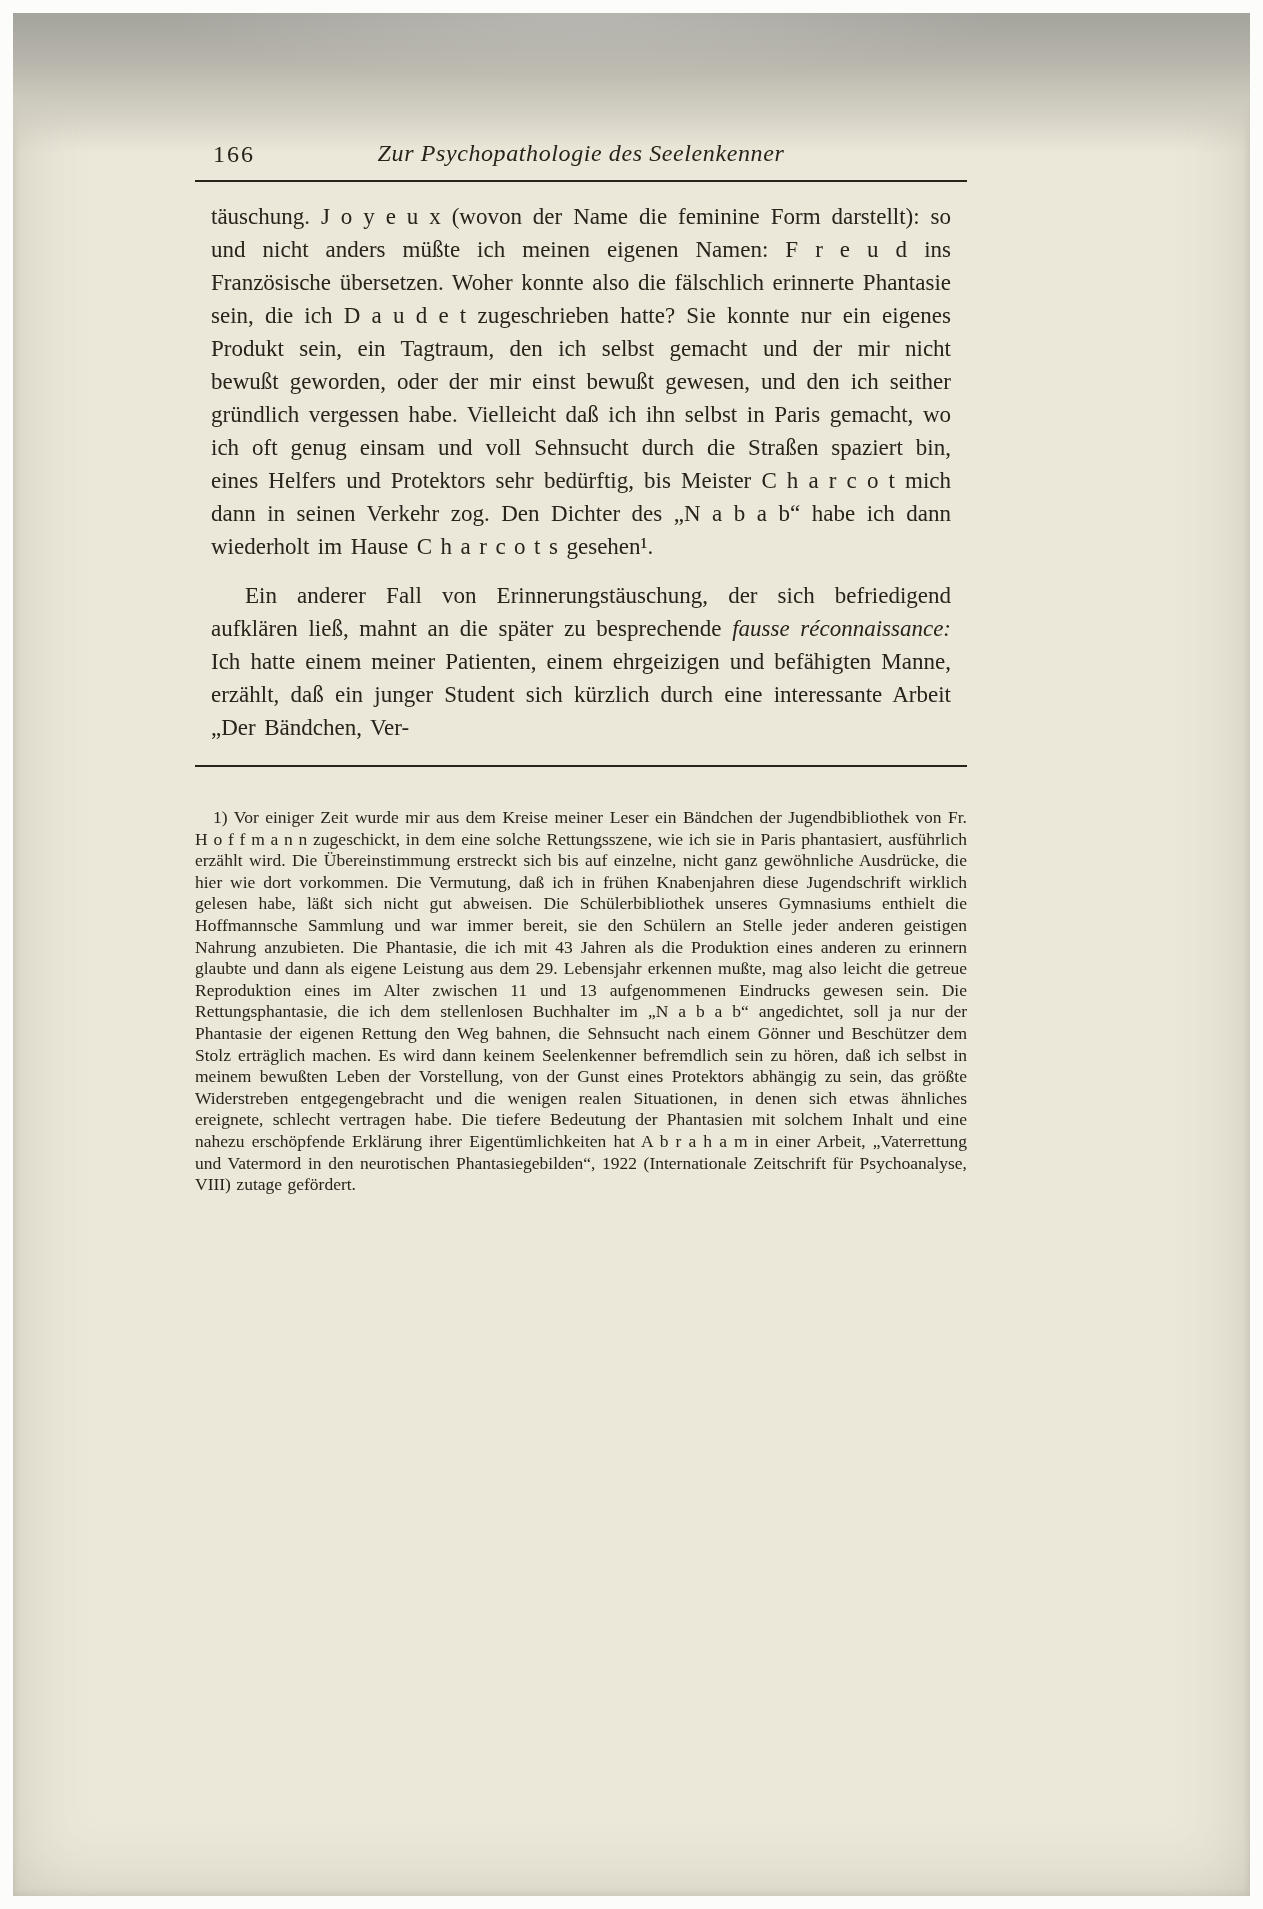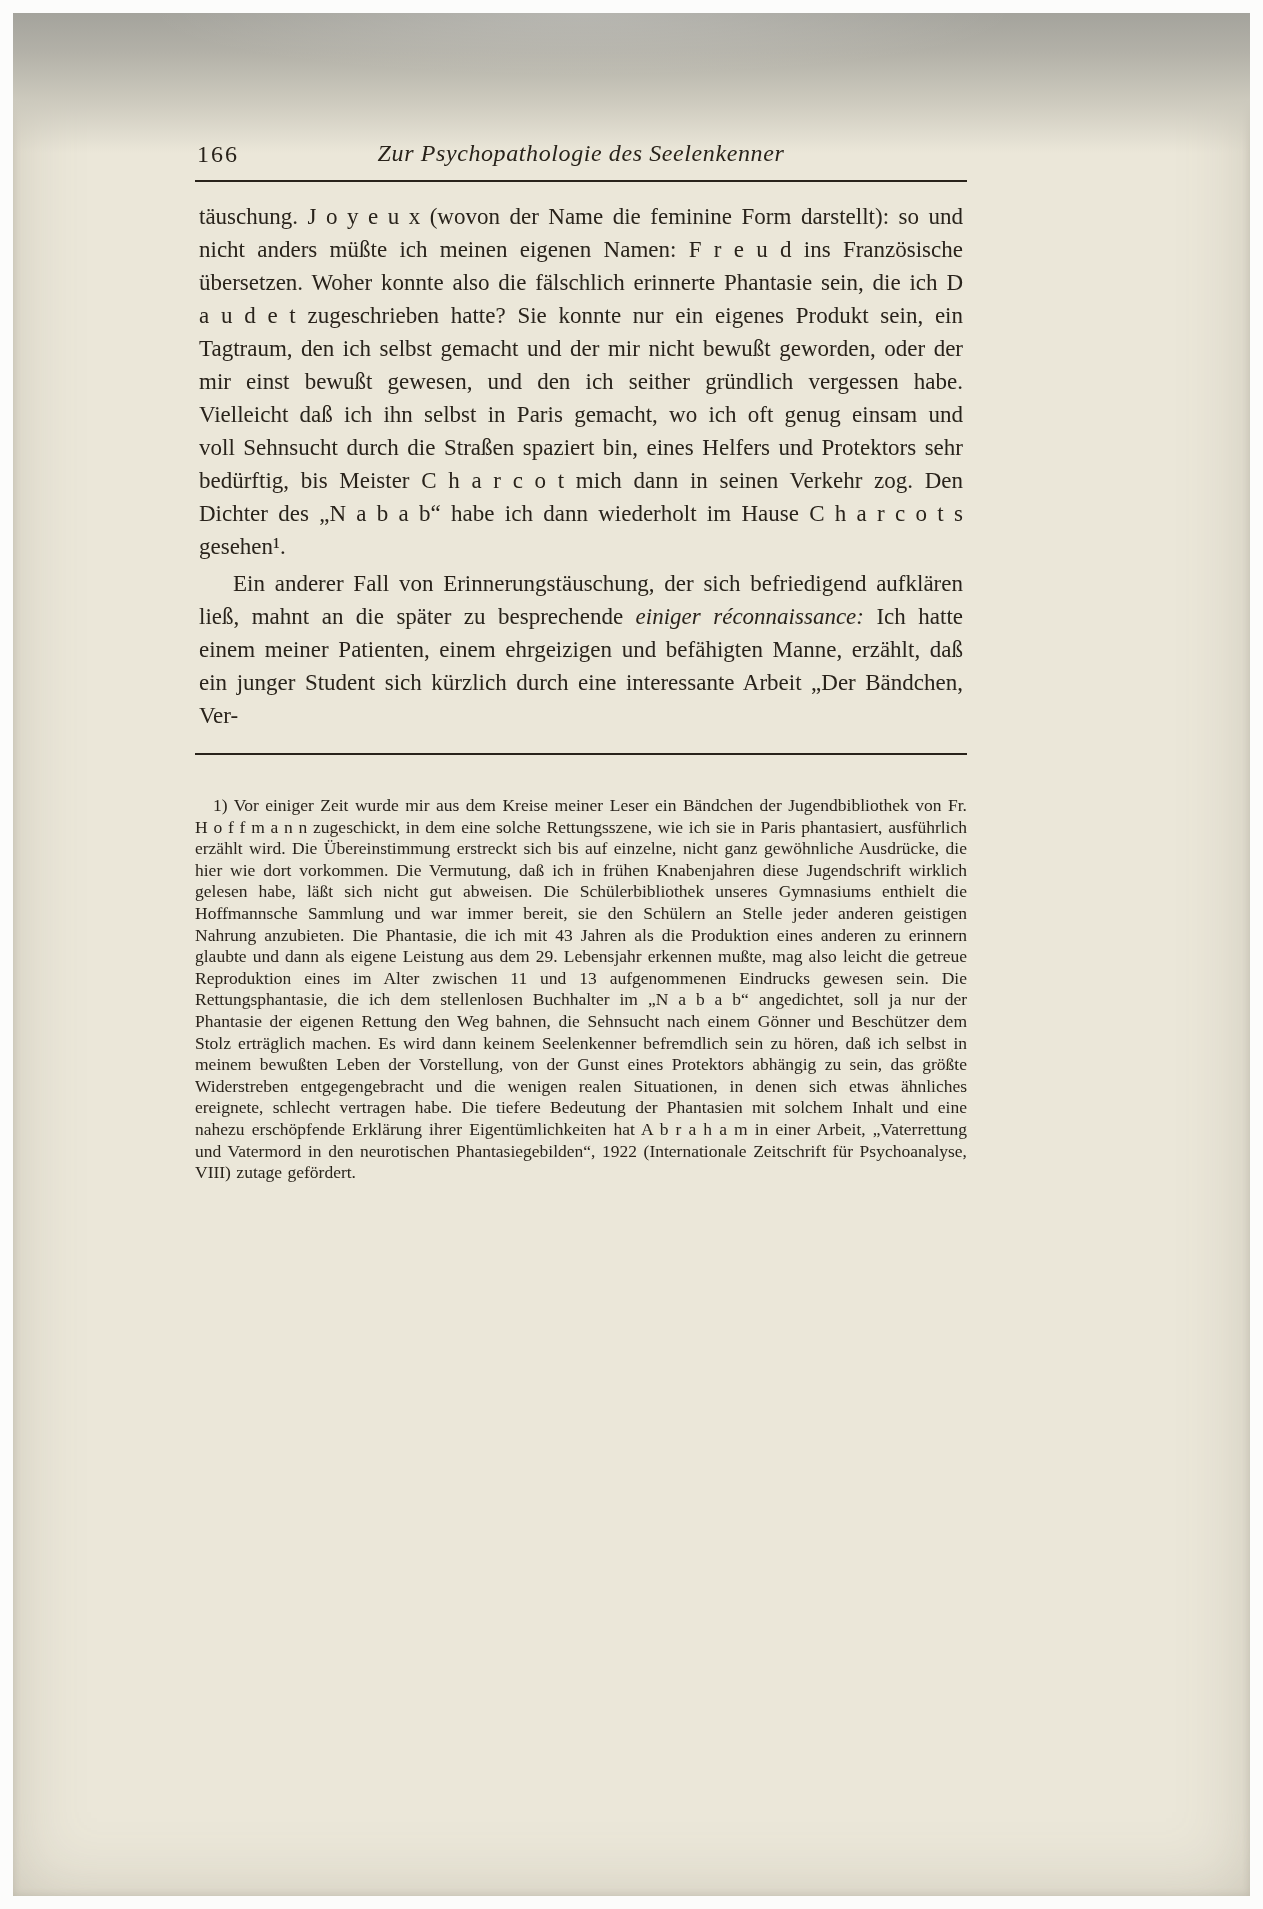--- a/index.html
+++ b/index.html
@@ -40,21 +40,21 @@
     padding-top: 127px;
     color: var(--ink, #29231b);
   }
   .page-header {
     position: relative;
     height: 32px;
     margin-bottom: 8px;
   }
   .page-number {
     position: absolute;
-    left: 2px;
+    left: 18px;
     top: 1px;
     font-size: 24px;
     letter-spacing: 2px;
   }
   .running-title {
     display: block;
     text-align: center;
     font-style: italic;
     font-size: 24px;
     letter-spacing: 0.6px;
@@ -63,21 +63,21 @@
     height: 0;
     border-bottom: 2px solid var(--rule, #29231b);
     margin-bottom: 18px;
   }
   .body-text {
     font-size: 23px;
     line-height: 33px;
     text-align: justify;
     word-spacing: 0.12em;
   }
-  .para { margin: 4px; }
+  .para { margin: 16px; }
   .para.indent { text-indent: 34px; }
   .italic { font-style: italic; }
   .footnote-rule {
     height: 0;
     border-bottom: 2px solid var(--rule, #29231b);
     margin-top: 21px;
   }
   .footnote {
     margin-top: 14px;
     font-size: 17.5px;
@@ -96,21 +96,21 @@
     <div class="content">
 
       <header class="page-header">
         <span class="page-number">166</span>
         <span class="running-title">Zur Psychopathologie des Seelenkenner</span>
       </header>
       <div class="header-rule"></div>
 
       <main class="body-text">
         <p class="para">täuschung. J o y e u x (wovon der Name die feminine Form darstellt): so und nicht anders müßte ich meinen eigenen Namen: F r e u d ins Französische übersetzen. Woher konnte also die fälschlich erinnerte Phantasie sein, die ich D a u d e t zugeschrieben hatte? Sie konnte nur ein eigenes Produkt sein, ein Tagtraum, den ich selbst gemacht und der mir nicht bewußt geworden, oder der mir einst bewußt gewesen, und den ich seither gründlich vergessen habe. Vielleicht daß ich ihn selbst in Paris gemacht, wo ich oft genug einsam und voll Sehnsucht durch die Straßen spaziert bin, eines Helfers und Protektors sehr bedürftig, bis Meister C h a r c o t mich dann in seinen Verkehr zog. Den Dichter des „N a b a b“ habe ich dann wiederholt im Hause C h a r c o t s gesehen¹.</p>
-        <p class="para indent"><span>Ein anderer Fall von Erinnerungstäuschung, der sich befriedigend aufklären ließ, mahnt an die später zu besprechende </span><span class="italic">einiger réconnaissance:</span><span> Ich hatte einem meiner Patienten, einem ehrgeizigen und befähigten Manne, erzählt, daß ein junger Student sich kürzlich durch eine interessante Arbeit „Der Bändchen, Ver-</span></p>
+        <p class="para indent"><span>Ein anderer Fall von Erinnerungstäuschung, der sich befriedigend aufklären ließ, mahnt an die später zu besprechende </span><span class="italic">fausse réconnaissance:</span><span> Ich hatte einem meiner Patienten, einem ehrgeizigen und befähigten Manne, erzählt, daß ein junger Student sich kürzlich durch eine interessante Arbeit „Der Bändchen, Ver-</span></p>
       </main>
 
       <div class="footnote-rule"></div>
       <aside class="footnote">
         <p class="footnote-text">1) Vor einiger Zeit wurde mir aus dem Kreise meiner Leser ein Bändchen der Jugendbibliothek von Fr. H o f f m a n n zugeschickt, in dem eine solche Rettungsszene, wie ich sie in Paris phantasiert, ausführlich erzählt wird. Die Übereinstimmung erstreckt sich bis auf einzelne, nicht ganz gewöhnliche Ausdrücke, die hier wie dort vorkommen. Die Vermutung, daß ich in frühen Knabenjahren diese Jugendschrift wirklich gelesen habe, läßt sich nicht gut abweisen. Die Schülerbibliothek unseres Gymnasiums enthielt die Hoffmannsche Sammlung und war immer bereit, sie den Schülern an Stelle jeder anderen geistigen Nahrung anzubieten. Die Phantasie, die ich mit 43 Jahren als die Produktion eines anderen zu erinnern glaubte und dann als eigene Leistung aus dem 29. Lebensjahr erkennen mußte, mag also leicht die getreue Reproduktion eines im Alter zwischen 11 und 13 aufgenommenen Eindrucks gewesen sein. Die Rettungsphantasie, die ich dem stellenlosen Buchhalter im „N a b a b“ angedichtet, soll ja nur der Phantasie der eigenen Rettung den Weg bahnen, die Sehnsucht nach einem Gönner und Beschützer dem Stolz erträglich machen. Es wird dann keinem Seelenkenner befremdlich sein zu hören, daß ich selbst in meinem bewußten Leben der Vorstellung, von der Gunst eines Protektors abhängig zu sein, das größte Widerstreben entgegengebracht und die wenigen realen Situationen, in denen sich etwas ähnliches ereignete, schlecht vertragen habe. Die tiefere Bedeutung der Phantasien mit solchem Inhalt und eine nahezu erschöpfende Erklärung ihrer Eigentümlichkeiten hat A b r a h a m in einer Arbeit, „Vaterrettung und Vatermord in den neurotischen Phantasiegebilden“, 1922 (Internationale Zeitschrift für Psychoanalyse, VIII) zutage gefördert.</p>
       </aside>
 
     </div>
   </div>
 </div>

